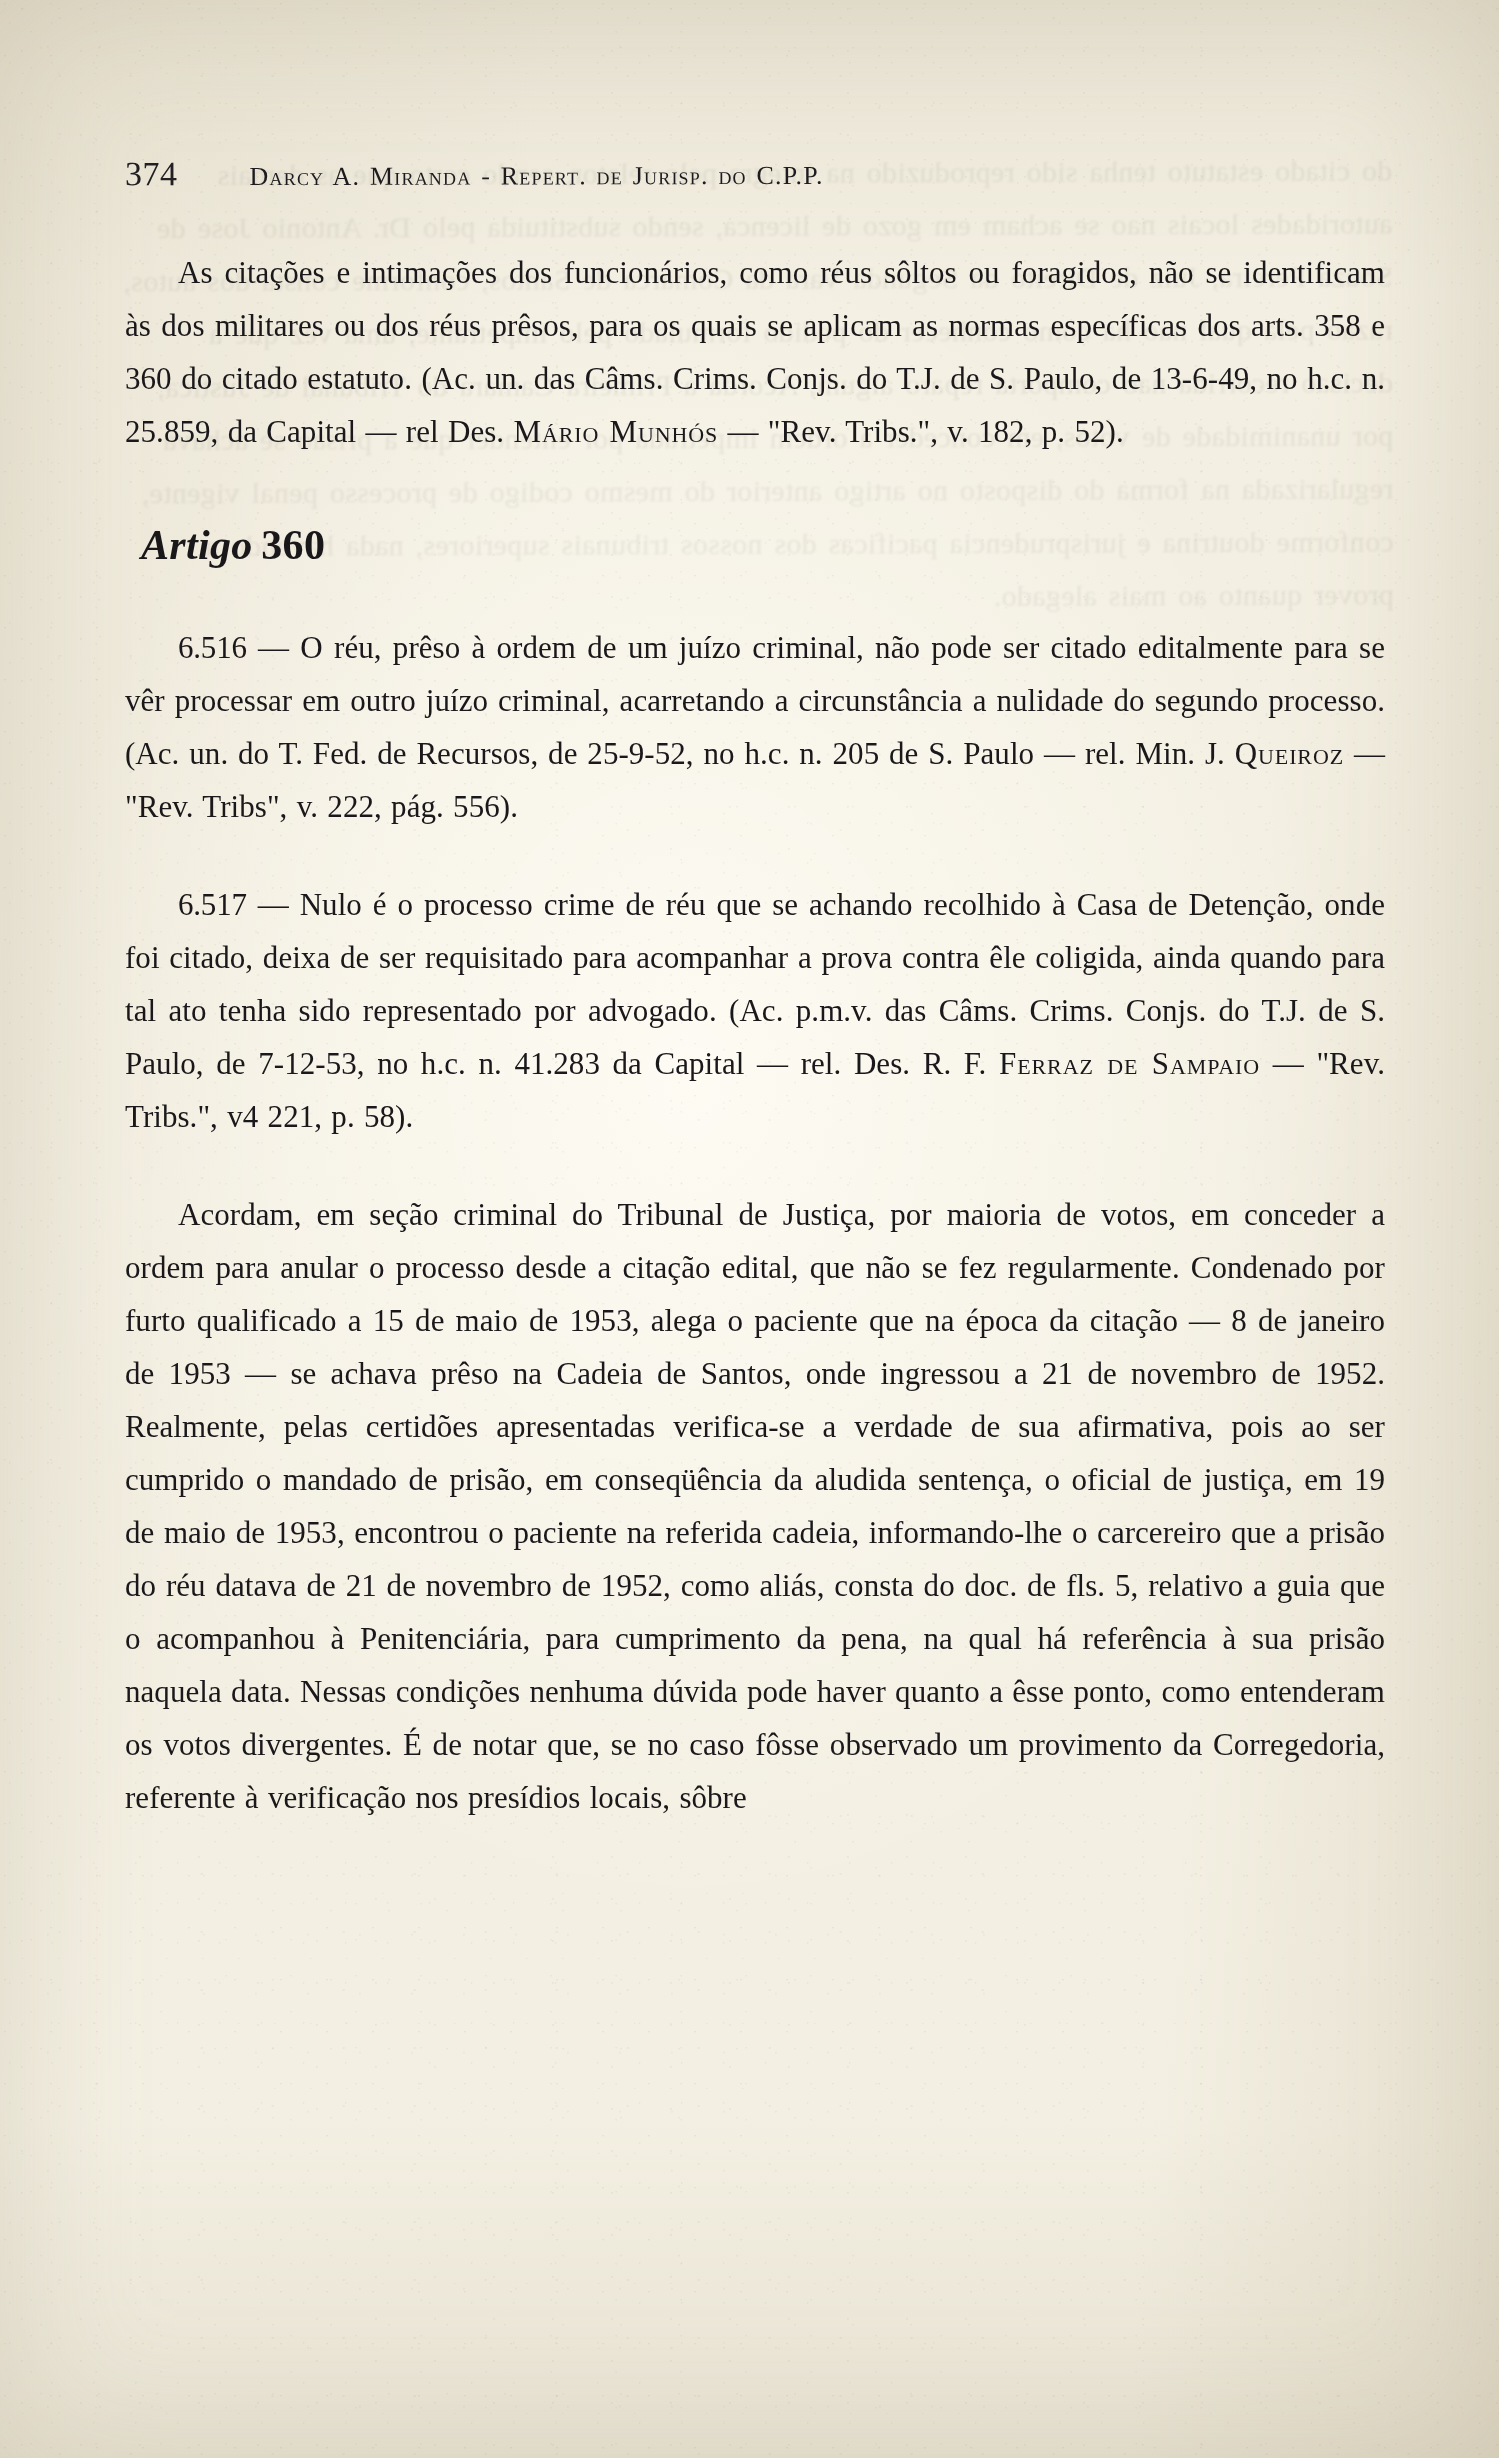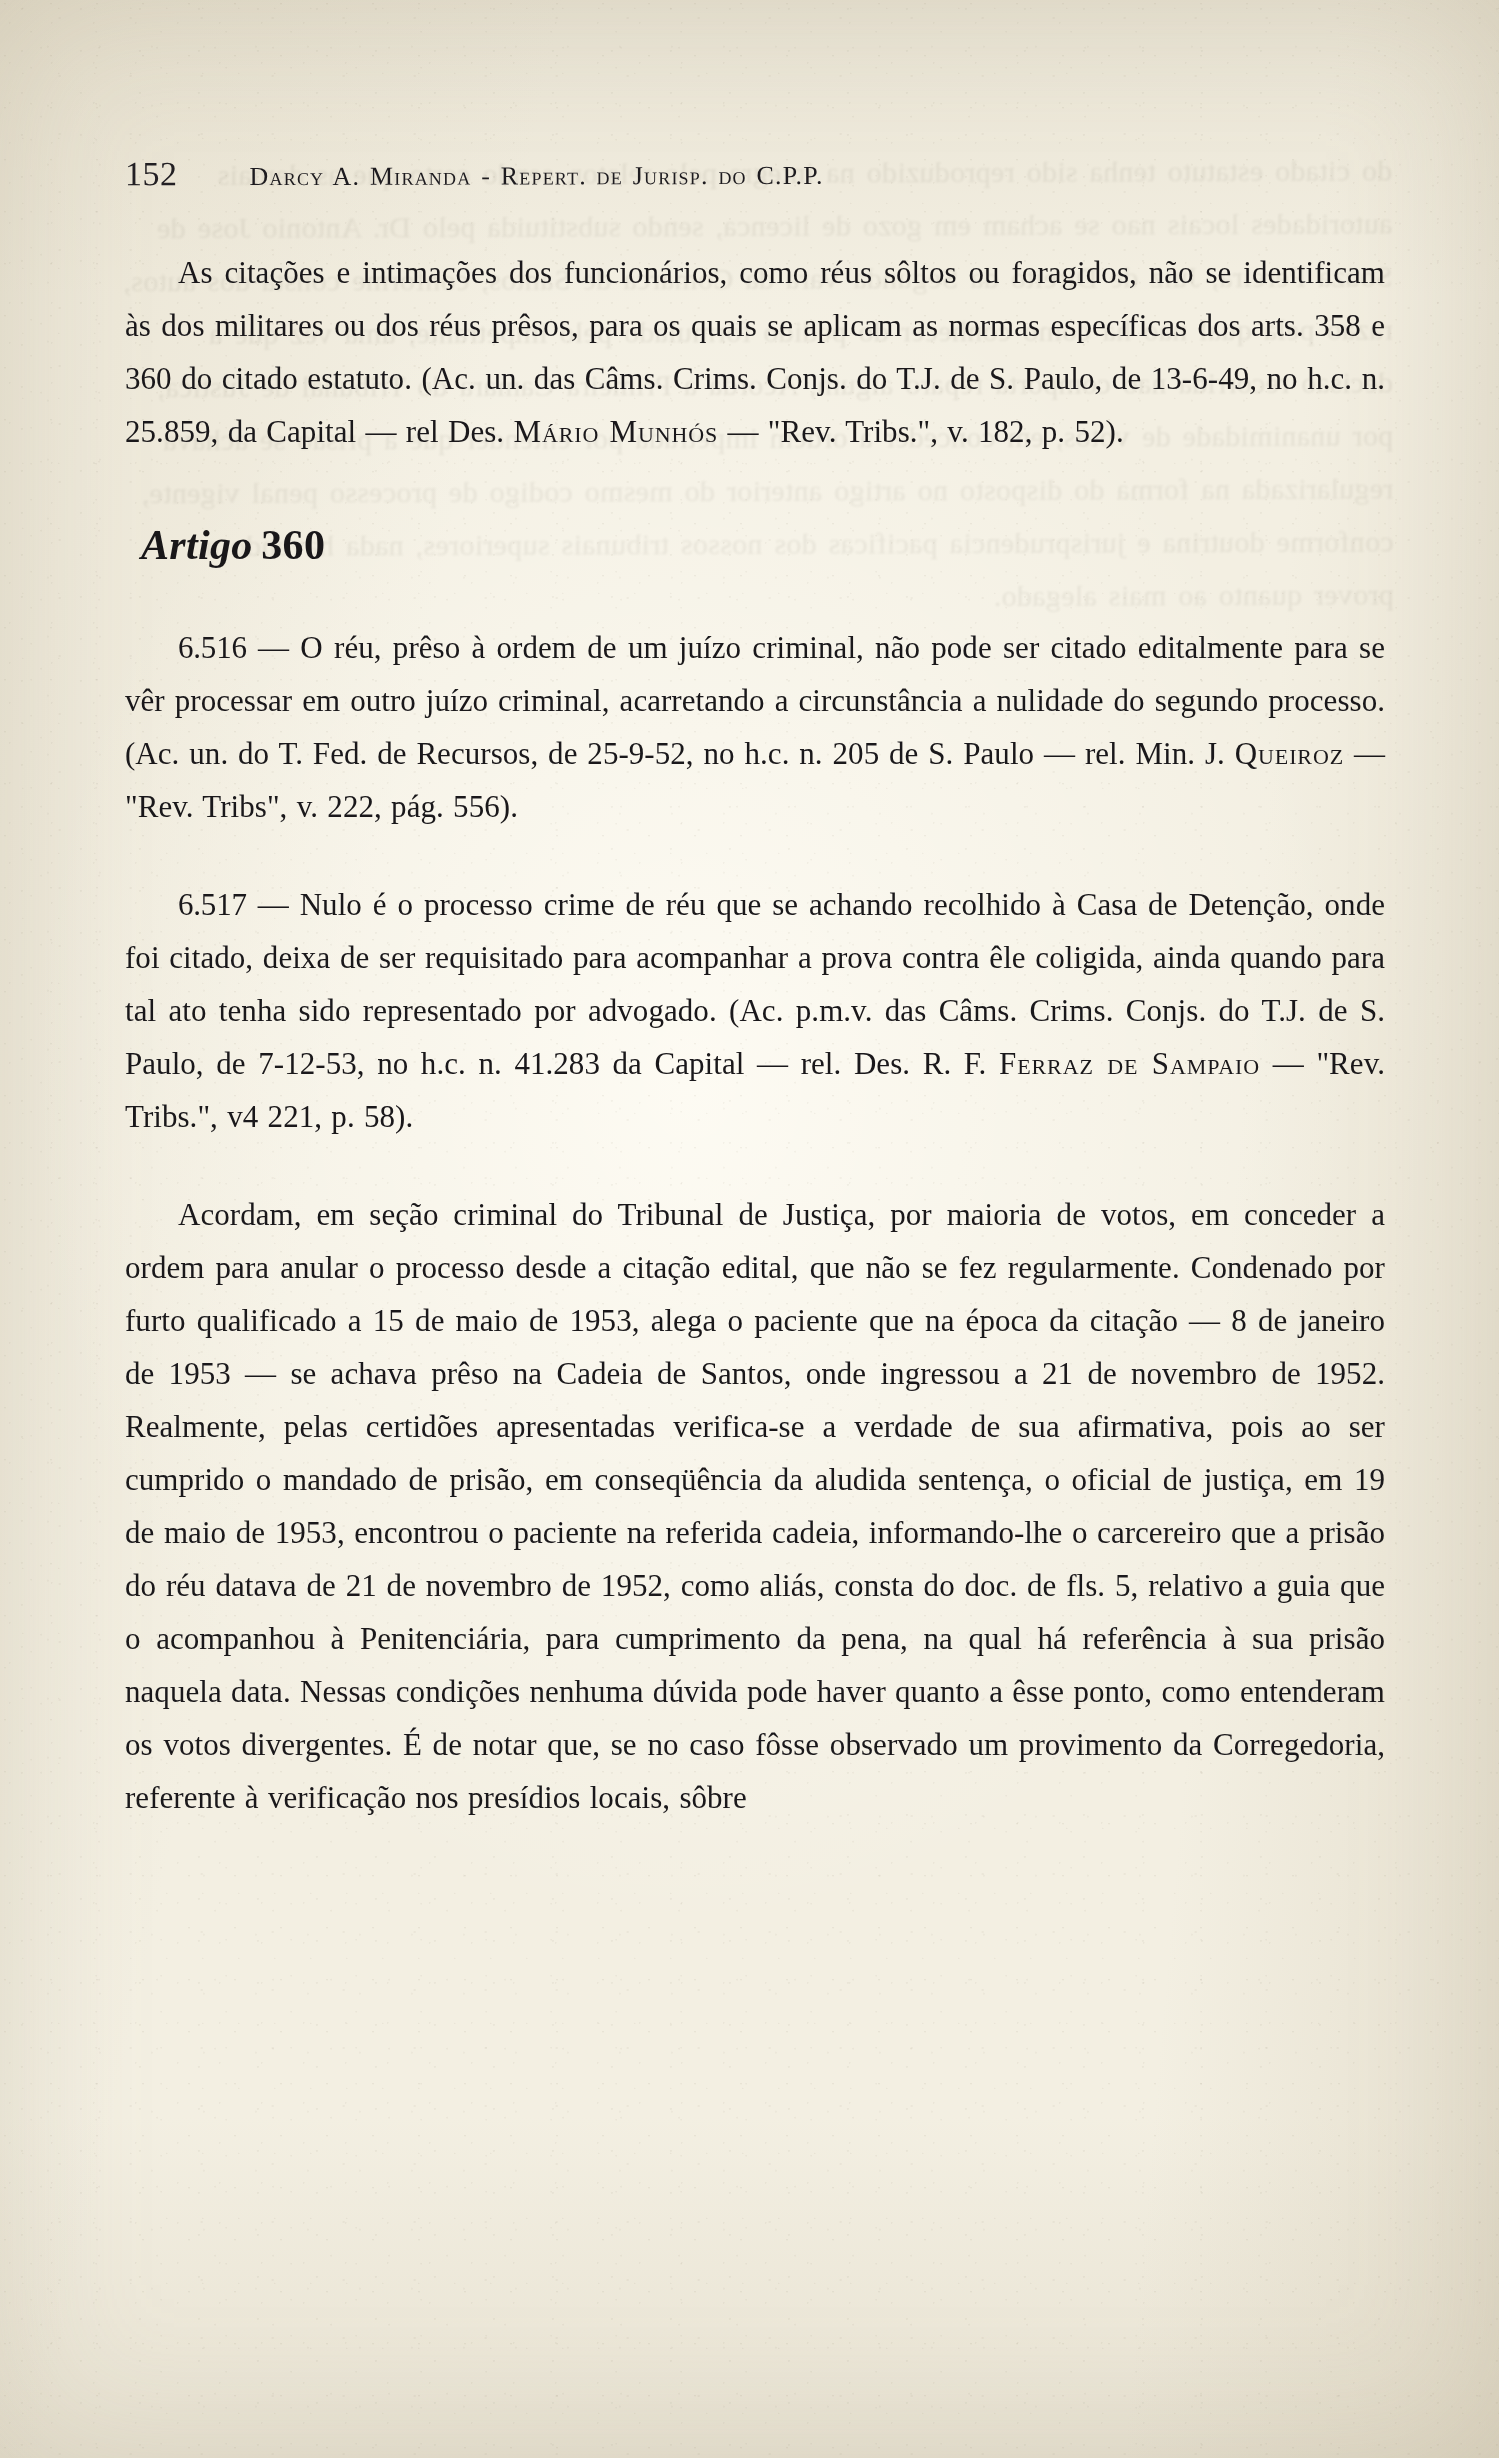--- a/index.html
+++ b/index.html
@@ -148,21 +148,21 @@
 
 <div class="page">
 
   <div class="grain"></div>
 
   <div class="showthrough">do citado estatuto tenha sido reproduzido na integra pelo relator, sendo certo que as demais autoridades locais nao se acham em gozo de licenca, sendo substituida pelo Dr. Antonio Jose de Souza Pereira, Juiz de Direito da Segunda Vara da Comarca de Santos, conforme consta dos autos, razao pela qual nao ha como conhecer do pedido formulado pelo impetrante, uma vez que a decisao recorrida nao comporta reparo algum, Acorda a Primeira Camara do Tribunal de Justica, por unanimidade de votos, em conceder a ordem impetrada por entender que a prisao se achava regularizada na forma do disposto no artigo anterior do mesmo codigo de processo penal vigente, conforme doutrina e jurisprudencia pacificas dos nossos tribunais superiores, nada havendo a prover quanto ao mais alegado.</div>
 
   <div class="content">
 
     <div class="runhead">
-      <span class="folio">152</span>
+      <span class="folio">374</span>
       <span class="runtitle">Darcy A. Miranda - Repert. de Jurisp. do C.P.P.</span>
     </div>
 
     <p class="bodytext"><span>As citações e intimações dos funcionários, como réus sôltos ou foragidos, não se identificam às dos militares ou dos réus prêsos, para os quais se aplicam as normas específicas dos arts. 358 e 360 do citado estatuto. (Ac. un. das Câms. Crims. Conjs. do T.J. de S. Paulo, de 13-6-49, no h.c. n. 25.859, da Capital — rel Des. </span><span class="sc">Mário Munhós</span><span> — "Rev. Tribs.", v. 182, p. 52).</span></p>
 
     <div class="gap-lg"></div>
 
     <p class="artigo"><span class="it">Artigo</span><span class="ro">360</span></p>
 
     <div class="gap-md"></div>

